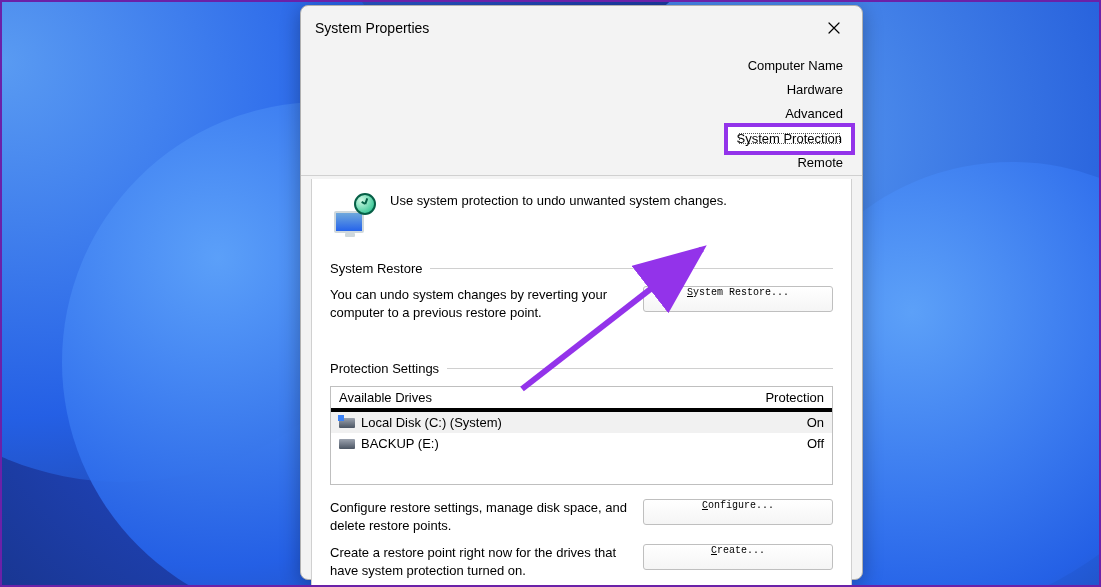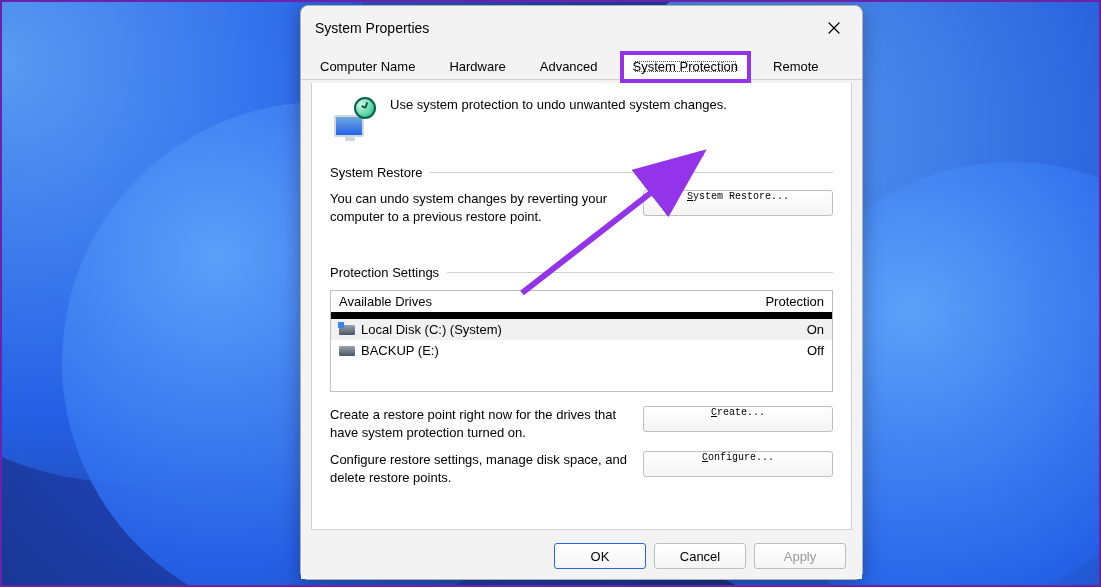--- a/index.html
+++ b/index.html
@@ -34,21 +34,22 @@
   }
   .close {
     width:36px; height:28px; display:flex; align-items:center; justify-content:center;
     font-size:14px; font-weight:300; cursor:pointer;
     border-radius:4px;
   }
   .tabs {
     display:flex; align-items:flex-end;
     padding:0 10px; margin-top:6px;
     border-bottom:1px solid #d0d0d0;
-    gap:16px;
+    gap:0;
+    flex-direction:column;
   }
   .tab {
     padding:4px 9px 5px 9px;
     font-size:13px;
     background:#f3f3f3;
     cursor:pointer;
     white-space:nowrap;
   }
   .tab.active {
     background:#fff;
@@ -100,21 +101,21 @@
     cursor:pointer; flex-shrink:0;font-family:Liberation Mono, monospace;
   }
   .btn .acc { text-decoration:underline; }
   .drive-box {
     border:1px solid #bfbfbf; width:100%;
     margin-top:4px; margin-bottom:14px;
   }
   .drive-header, .drive-row {
     display:flex; font-size:13px;
   }
-  .drive-header { border-bottom:7px solid #000000; }
+  .drive-header { border-bottom:4px solid #000000; }
   .drive-header .c1, .drive-row .c1 { flex:1; padding:3px 8px; display:flex; align-items:center; gap:6px;}
   .drive-header .c2, .drive-row .c2 { width:160px; padding:3px 8px;text-align:right;}
   .drive-header .c1, .drive-header .c2 { background:#fff;}
   .drive-row.sel { background:#f1f1f1; }
   .disk-icon {
     width:16px; height:10px; background:linear-gradient(#9ca3af,#4b5563);
     border-radius:1px; position:relative; flex-shrink:0;
   }
   .disk-icon.blue:before{content:"";position:absolute;top:-3px;left:-1px;width:6px;height:6px;background:#3b82f6;}
   .drive-empty { height:30px; }
@@ -205,31 +206,31 @@
         <div class="drive-row">
           <div class="c1">
               <span class="disk-icon"></span>
               <span>BACKUP (E:)</span>
             </div>
           <div class="c2">Off</div>
         </div>
         <div class="drive-empty"></div>
       </div>
 
+      <div class="row">
+        <div class="txt">Configure restore settings, manage disk space, and delete restore points.</div>
+        <div class="btn">
+          <span><span class="acc">C</span><span>onfigure...</span></span>
+        </div>
+      </div>
+
       <div class="row" style="margin-top:10px;">
         <div class="txt">Create a restore point right now for the drives that have system protection turned on.</div>
         <div class="btn">
           <span><span class="acc">C</span><span>reate...</span></span>
-        </div>
-      </div>
-
-      <div class="row">
-        <div class="txt">Configure restore settings, manage disk space, and delete restore points.</div>
-        <div class="btn">
-          <span><span class="acc">C</span><span>onfigure...</span></span>
         </div>
       </div>
 
       <svg class="arrow" style="left:200px; top:50px;" width="230" height="170" viewBox="0 0 230 170">
         <defs>
           <marker id="ah" markerWidth="14" markerHeight="14" refX="11" refY="5" orient="auto">
             <path d="M0,0 L12,5 L0,10 Z" fill="#9333ea"></path>
           </marker>
         </defs>
         <line x1="10" y1="160" x2="190" y2="20" stroke="#9333ea" stroke-width="6" marker-end="url(#ah)"></line>

